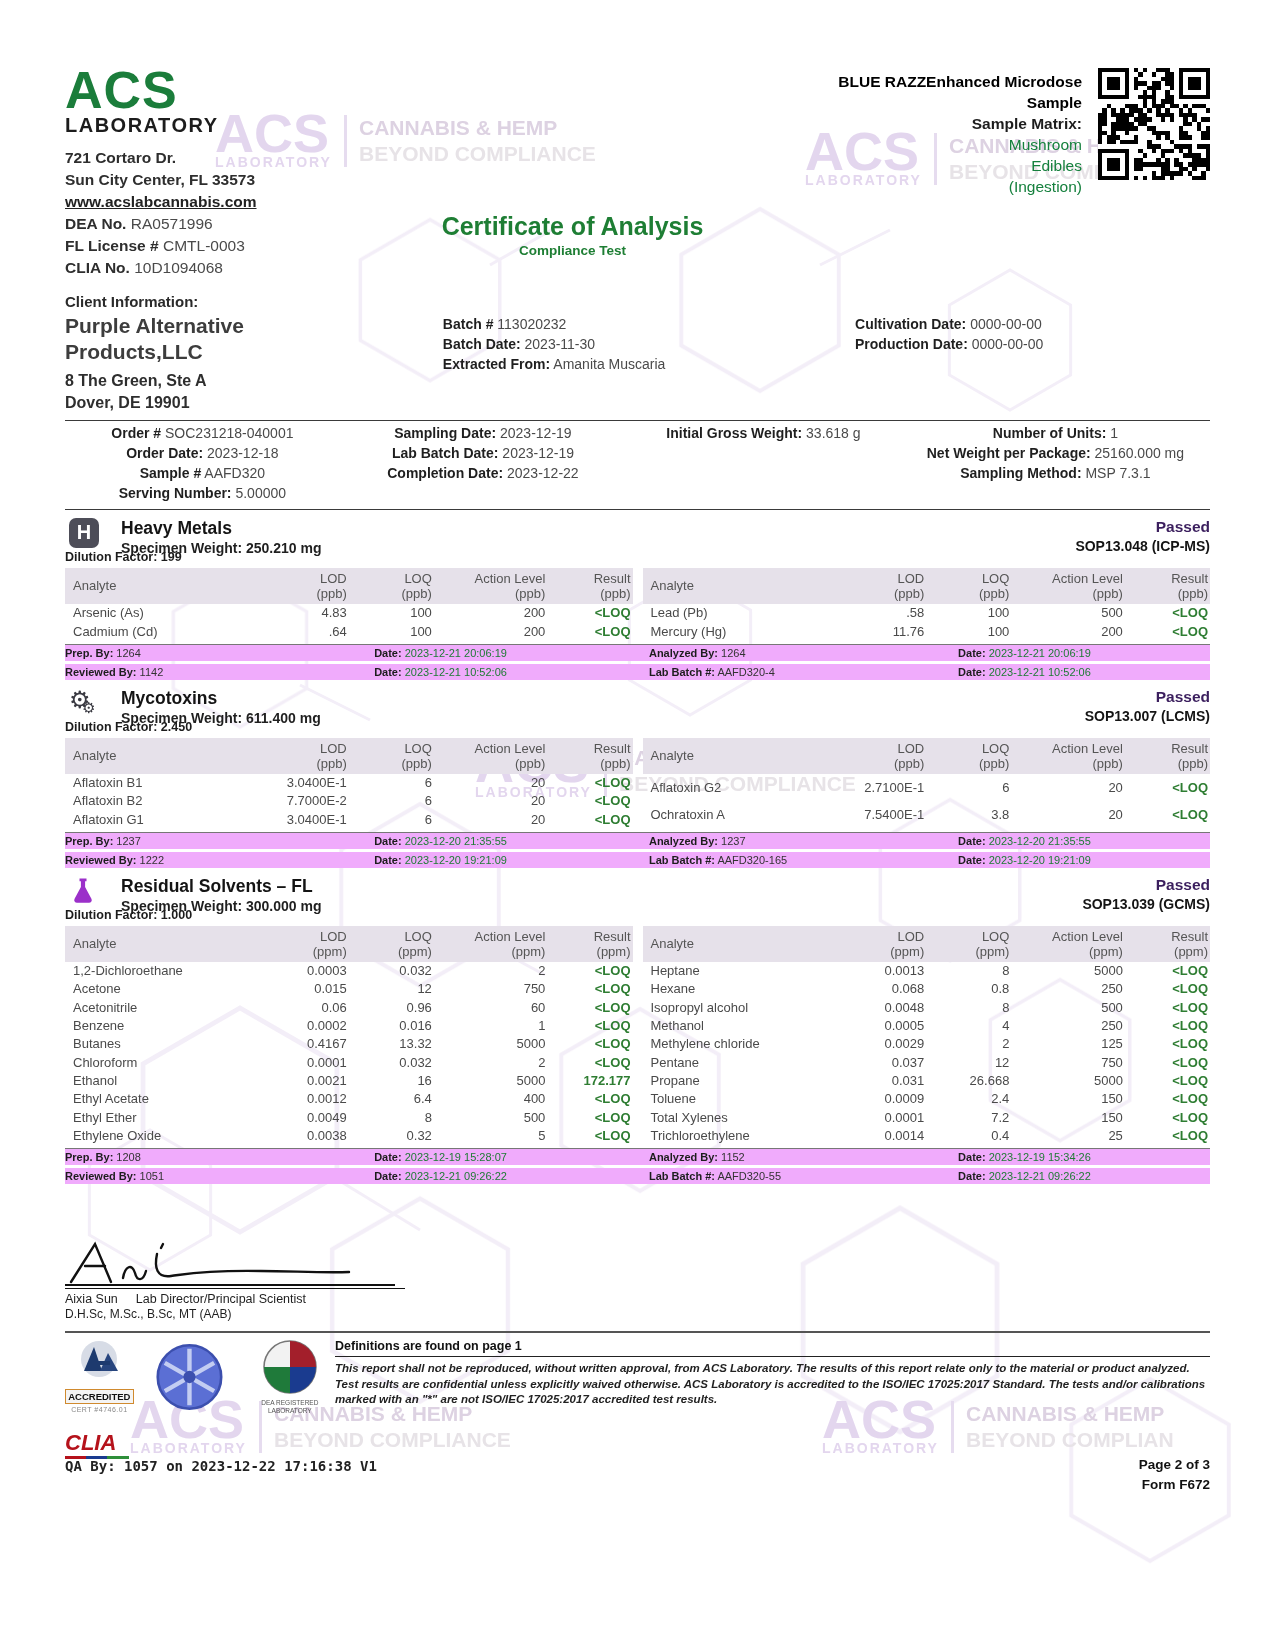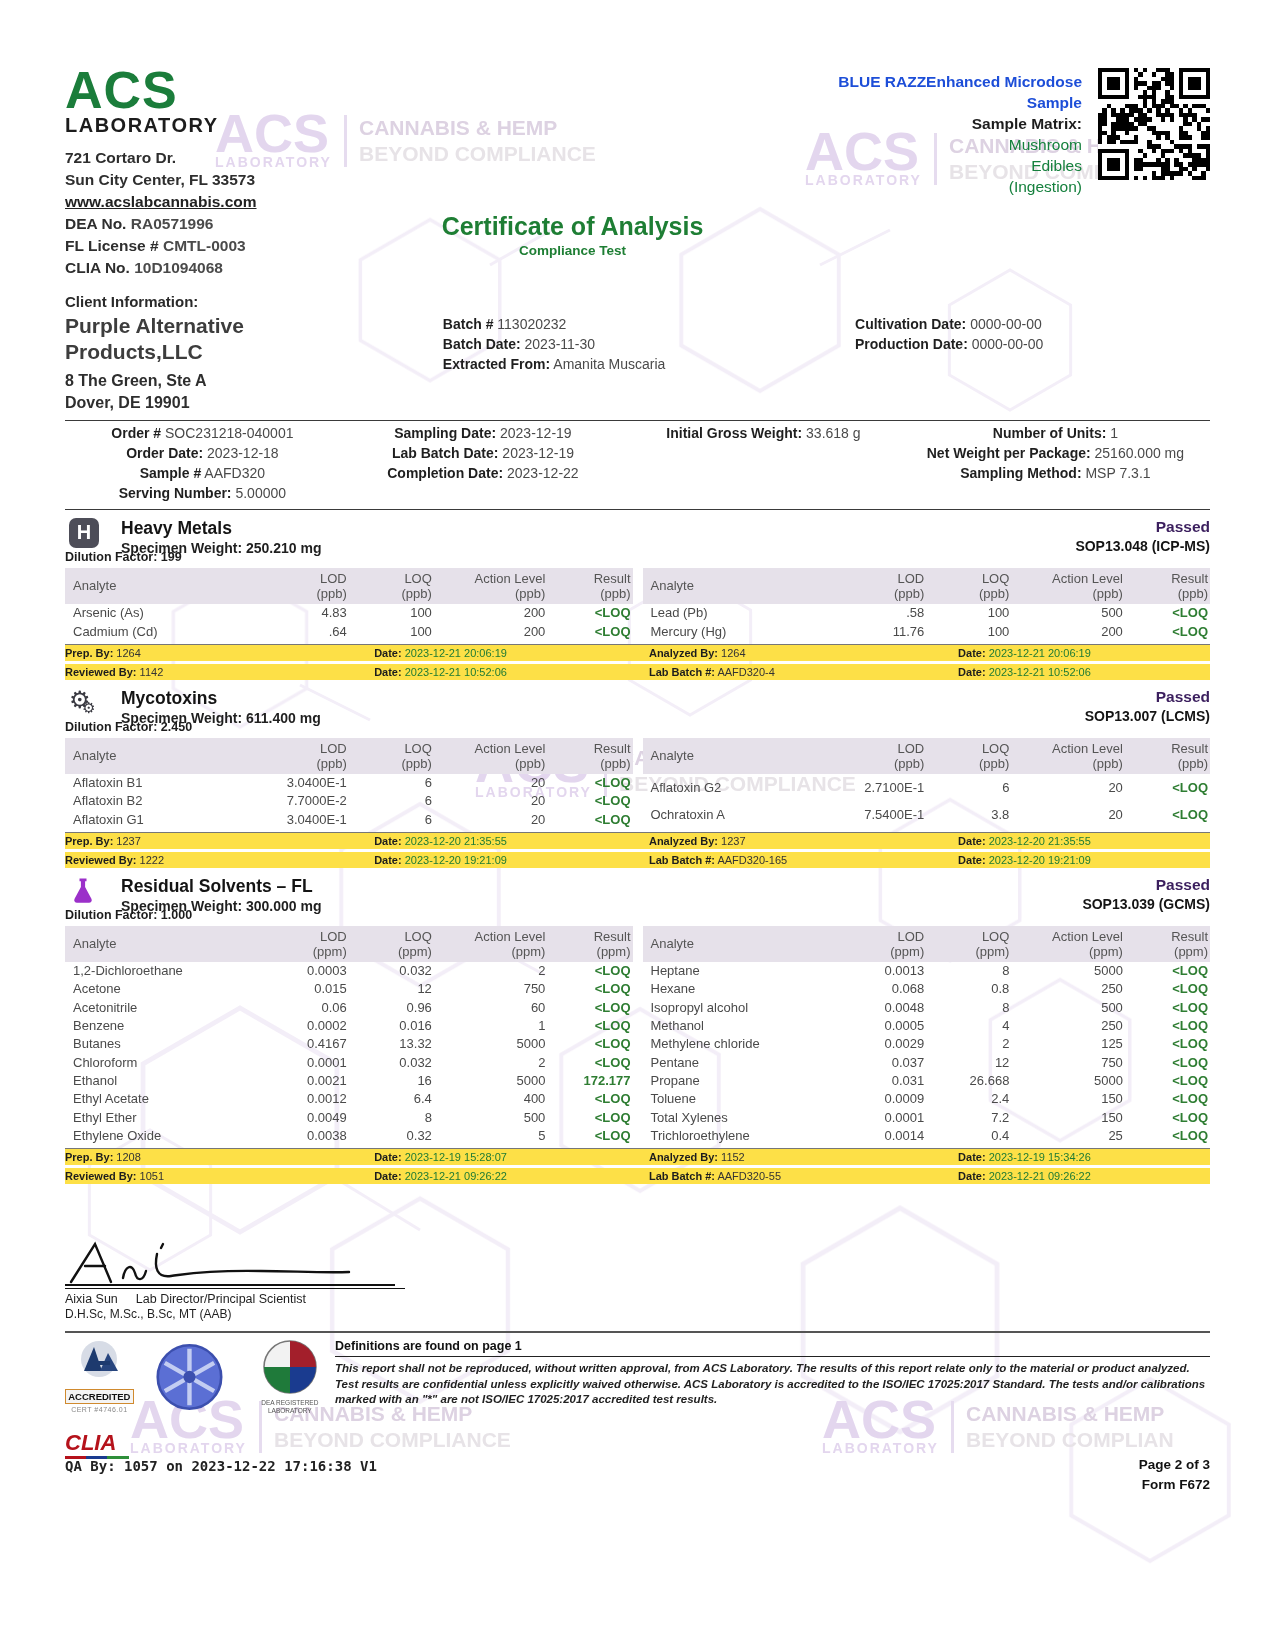--- a/index.html
+++ b/index.html
@@ -15,24 +15,24 @@
   .wm .sep{width:3px;height:52px;background:#e6dcef;}
   .wm .r1{font-size:21px;font-weight:bold;color:#ddd2e2;line-height:1.25;}
   .wm .r2{font-size:21px;font-weight:bold;color:#e7e3e7;line-height:1.25;}
 
   
   .hdr{display:flex;justify-content:space-between;}
   .logo-acs{color:#1b7d3b;font-weight:bold;font-size:52px;line-height:.85;letter-spacing:1px;}
   .logo-lab{color:#1c1c1c;font-weight:bold;font-size:20px;letter-spacing:1.5px;margin-top:2px;}
   .addr{margin-top:10px;font-size:15.5px;font-weight:bold;color:#2e2e2e;line-height:1.42;}
   .addr .site{text-decoration:underline;color:#222;cursor:pointer;}
-  .addr .lbl{font-weight:bold;} .addr .val{font-weight:bold;color:#4a4a4a;}
+  .addr .lbl{font-weight:bold;} .addr .val{font-weight:normal;color:#4a4a4a;}
   .hdr-right{display:flex;gap:16px;align-items:flex-start;}
   .prod{ text-align:right;font-size:15.5px;line-height:1.35;margin-top:4px;}
-  .prod .t{color:#1d4ed8;font-weight:bold;}
+  .prod .t{color:#000000;font-weight:bold;}
   .prod .m-lbl{font-weight:bold;color:#1d1d1d;}
   .prod .m-val{color:#15803d;}
   .qr{width:112px;height:112px;}
   .cert-center{position:absolute;top:212px;left:0;right:130px;text-align:center;}
   .cert-title{color:#1e7e34;font-weight:bold;font-size:25px;}
   .cert-sub{color:#1e7e34;font-weight:bold;font-size:13.5px;margin-top:2px;}
 
   
   .band1{display:flex;margin-top:14px;}
   .band1 .c1{width:33%;} .band1 .c2{width:36%;padding-top:22px;} .band1 .c3{width:31%;padding-top:22px;}
@@ -67,21 +67,21 @@
            padding:3px 2px 3px 2px;vertical-align:middle;}
   thead th.c-analyte{text-align:left;padding-left:8px;}
   thead th:not(.c-analyte){text-align:right;}
   tbody td{font-size:13px;color:#4a4a4a;padding:1.5px 2px;text-align:right;line-height:1.18;}
   tbody td:first-child{text-align:left;padding-left:8px;}
   td.result{color:#2e7d32;font-weight:bold;}
   col.w-analyte{width:33%;} col.w-lod{width:17%;} col.w-loq{width:15%;}
   col.w-al{width:20%;} col.w-res{width:15%;}
 
   .meta{border-top:1.5px solid #777;margin-top:3px;}
-  .meta-row{display:grid;grid-template-columns:27% 24% 27% 22%;background:#fde047;
+  .meta-row{display:grid;grid-template-columns:27% 24% 27% 22%;background:#f0abfc;
             padding:2px 0;margin-bottom:3px;font-size:11px;}
   .meta-row b{color:#1d1d1d;} .meta-row span{color:#333;}
   .meta-row .green{color:#1e7b34;}
 
   
   .foot{position:absolute;left:65px;right:65px;top:1238px;z-index:1;}
   .sig-block{width:330px;}
   .sig-line{border-bottom:2.5px solid #111;margin-top:-6px;}
   .sig-line2{border-bottom:1px solid #111;margin-top:2px;width:340px;}
   .sig-names{display:flex;gap:18px;font-size:12.5px;color:#1f1f1f;margin-top:3px;}

